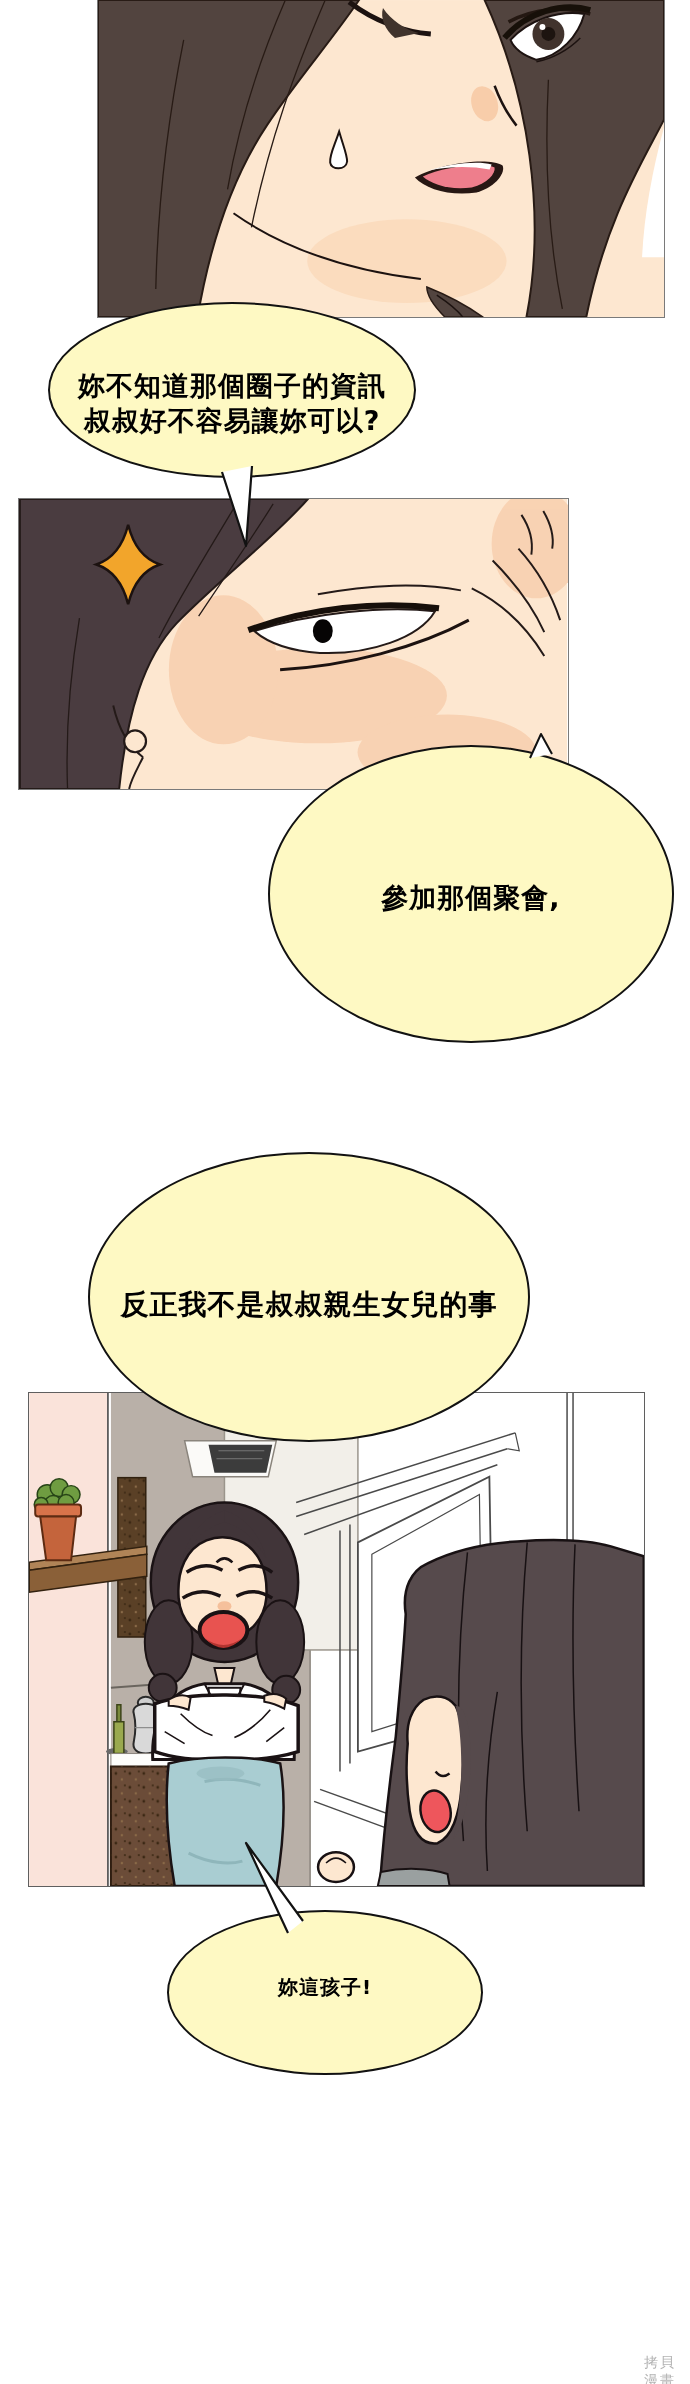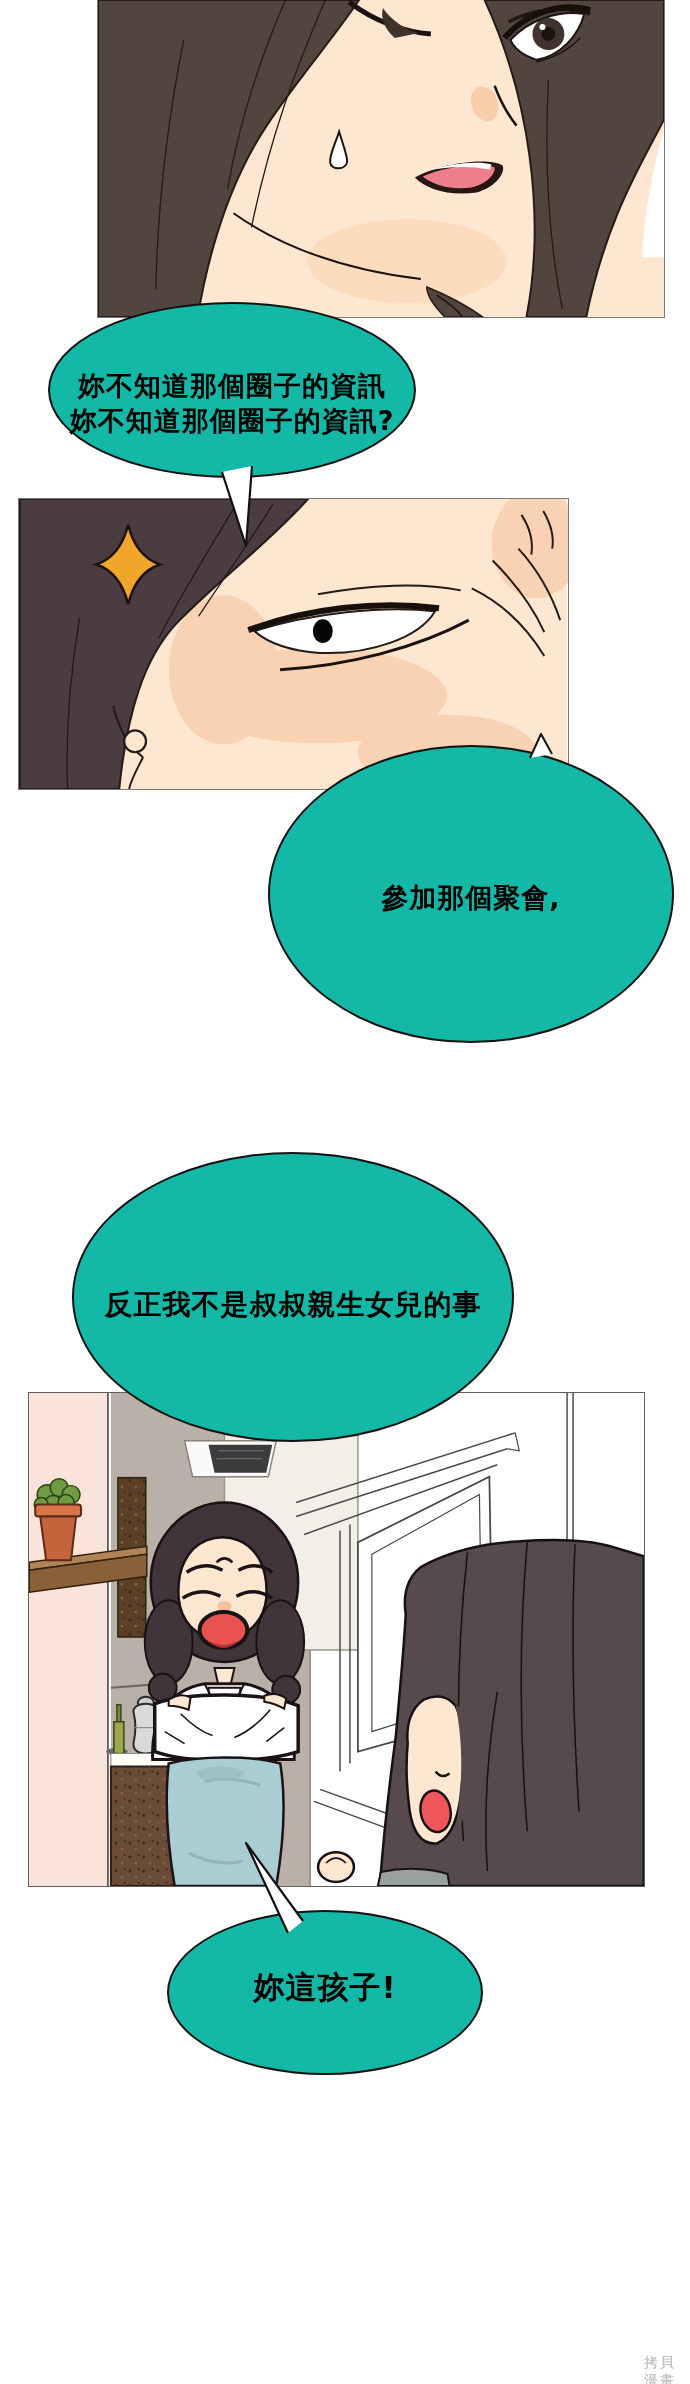--- a/index.html
+++ b/index.html
@@ -4,32 +4,32 @@
 <style>
   html,body{margin:0;padding:0;background:#ffffff;}
   .page{position:relative;width:690px;height:2384px;background:#ffffff;
         font-family:"DejaVu Sans",sans-serif;overflow:hidden;}
   .panel{position:absolute;border:1.5px solid #7a7a7a;box-sizing:border-box;
          overflow:hidden;background:#fff;z-index:1;}
   .panel svg{display:block;width:100%;height:100%;}
   #p1{left:97px;top:0;width:568px;height:318px;border-top:none;}
   #p2{left:18px;top:498px;width:551px;height:292px;}
   #p3{left:28px;top:1392px;width:617px;height:495px;border-color:#5f5f5f;}
-  .bubble{position:absolute;background:#14b8a6;border:2px solid #121212;border-radius:50%;
+  .bubble{position:absolute;background:#fef9c3;border:2px solid #121212;border-radius:50%;
           display:flex;flex-direction:column;align-items:center;justify-content:center;
           text-align:center;z-index:5;box-sizing:border-box;}
   .bline{display:block;font-weight:700;color:#000;white-space:nowrap;letter-spacing:1px;}
   #b1{left:48px;top:302px;width:368px;height:176px;padding-top:26px;}
   #b1 .bline{font-size:27px;line-height:35px;}
   #b2{left:268px;top:745px;width:406px;height:298px;padding-top:6px;}
   #b2 .bline{font-size:27px;line-height:35px;}
-  #b3{left:72px;top:1152px;width:442px;height:290px;padding-top:14px;}
+  #b3{left:88px;top:1152px;width:442px;height:290px;padding-top:14px;}
   #b3 .bline{font-size:28px;line-height:35px;}
   #b4{left:167px;top:1910px;width:316px;height:165px;padding-bottom:12px;}
-  #b4 .bline{font-size:31px;line-height:34px;}
+  #b4 .bline{font-size:20px;line-height:34px;}
   .tail{position:absolute;z-index:6;}
   #tail1{left:208px;top:460px;}
   #tail2{left:524px;top:728px;}
   #tail4{left:238px;top:1833px;}
   .watermark{position:absolute;left:644px;top:2354px;color:#b3b3b3;font-size:14px;
              letter-spacing:2px;z-index:2;font-weight:400;}
 </style>
 </head>
 <body>
 
@@ -249,21 +249,21 @@
         <ellipse cx="408" cy="420" rx="15" ry="21" transform="rotate(-10 408 420)" fill="#ee565c" stroke="#181113" stroke-width="2.5"></ellipse>
         <ellipse cx="308" cy="476" rx="18" ry="15" fill="#fde7d0" stroke="#181113" stroke-width="2.5"></ellipse>
         <path d="M298,472 Q308,462 318,472" stroke="#181113" stroke-width="1.5" fill="none"></path>
         <path d="M350,495 L353,481 C376,476 402,477 420,483 L422,495 Z" fill="#9aa0a0" stroke="#181113" stroke-width="2"></path>
       </g>
     </svg>
   </div>
 
   <div class="bubble" id="b1">
     <span class="bline">妳不知道那個圈子的資訊</span>
-    <span class="bline">妳不知道那個圈子的資訊?</span>
+    <span class="bline">叔叔好不容易讓妳可以?</span>
   </div>
   <svg class="tail" id="tail1" width="50" height="92">
     <path d="M14,12 L38,86 L44,6" fill="#ffffff" stroke="#121212" stroke-width="2.2" stroke-linejoin="round"></path>
   </svg>
 
   <div class="bubble" id="b2">
     <span class="bline">參加那個聚會,</span>
   </div>
   <svg class="tail" id="tail2" width="34" height="34">
     <path d="M6,30 L17,6 L28,26" fill="#ffffff" stroke="#121212" stroke-width="2" stroke-linejoin="round"></path>

